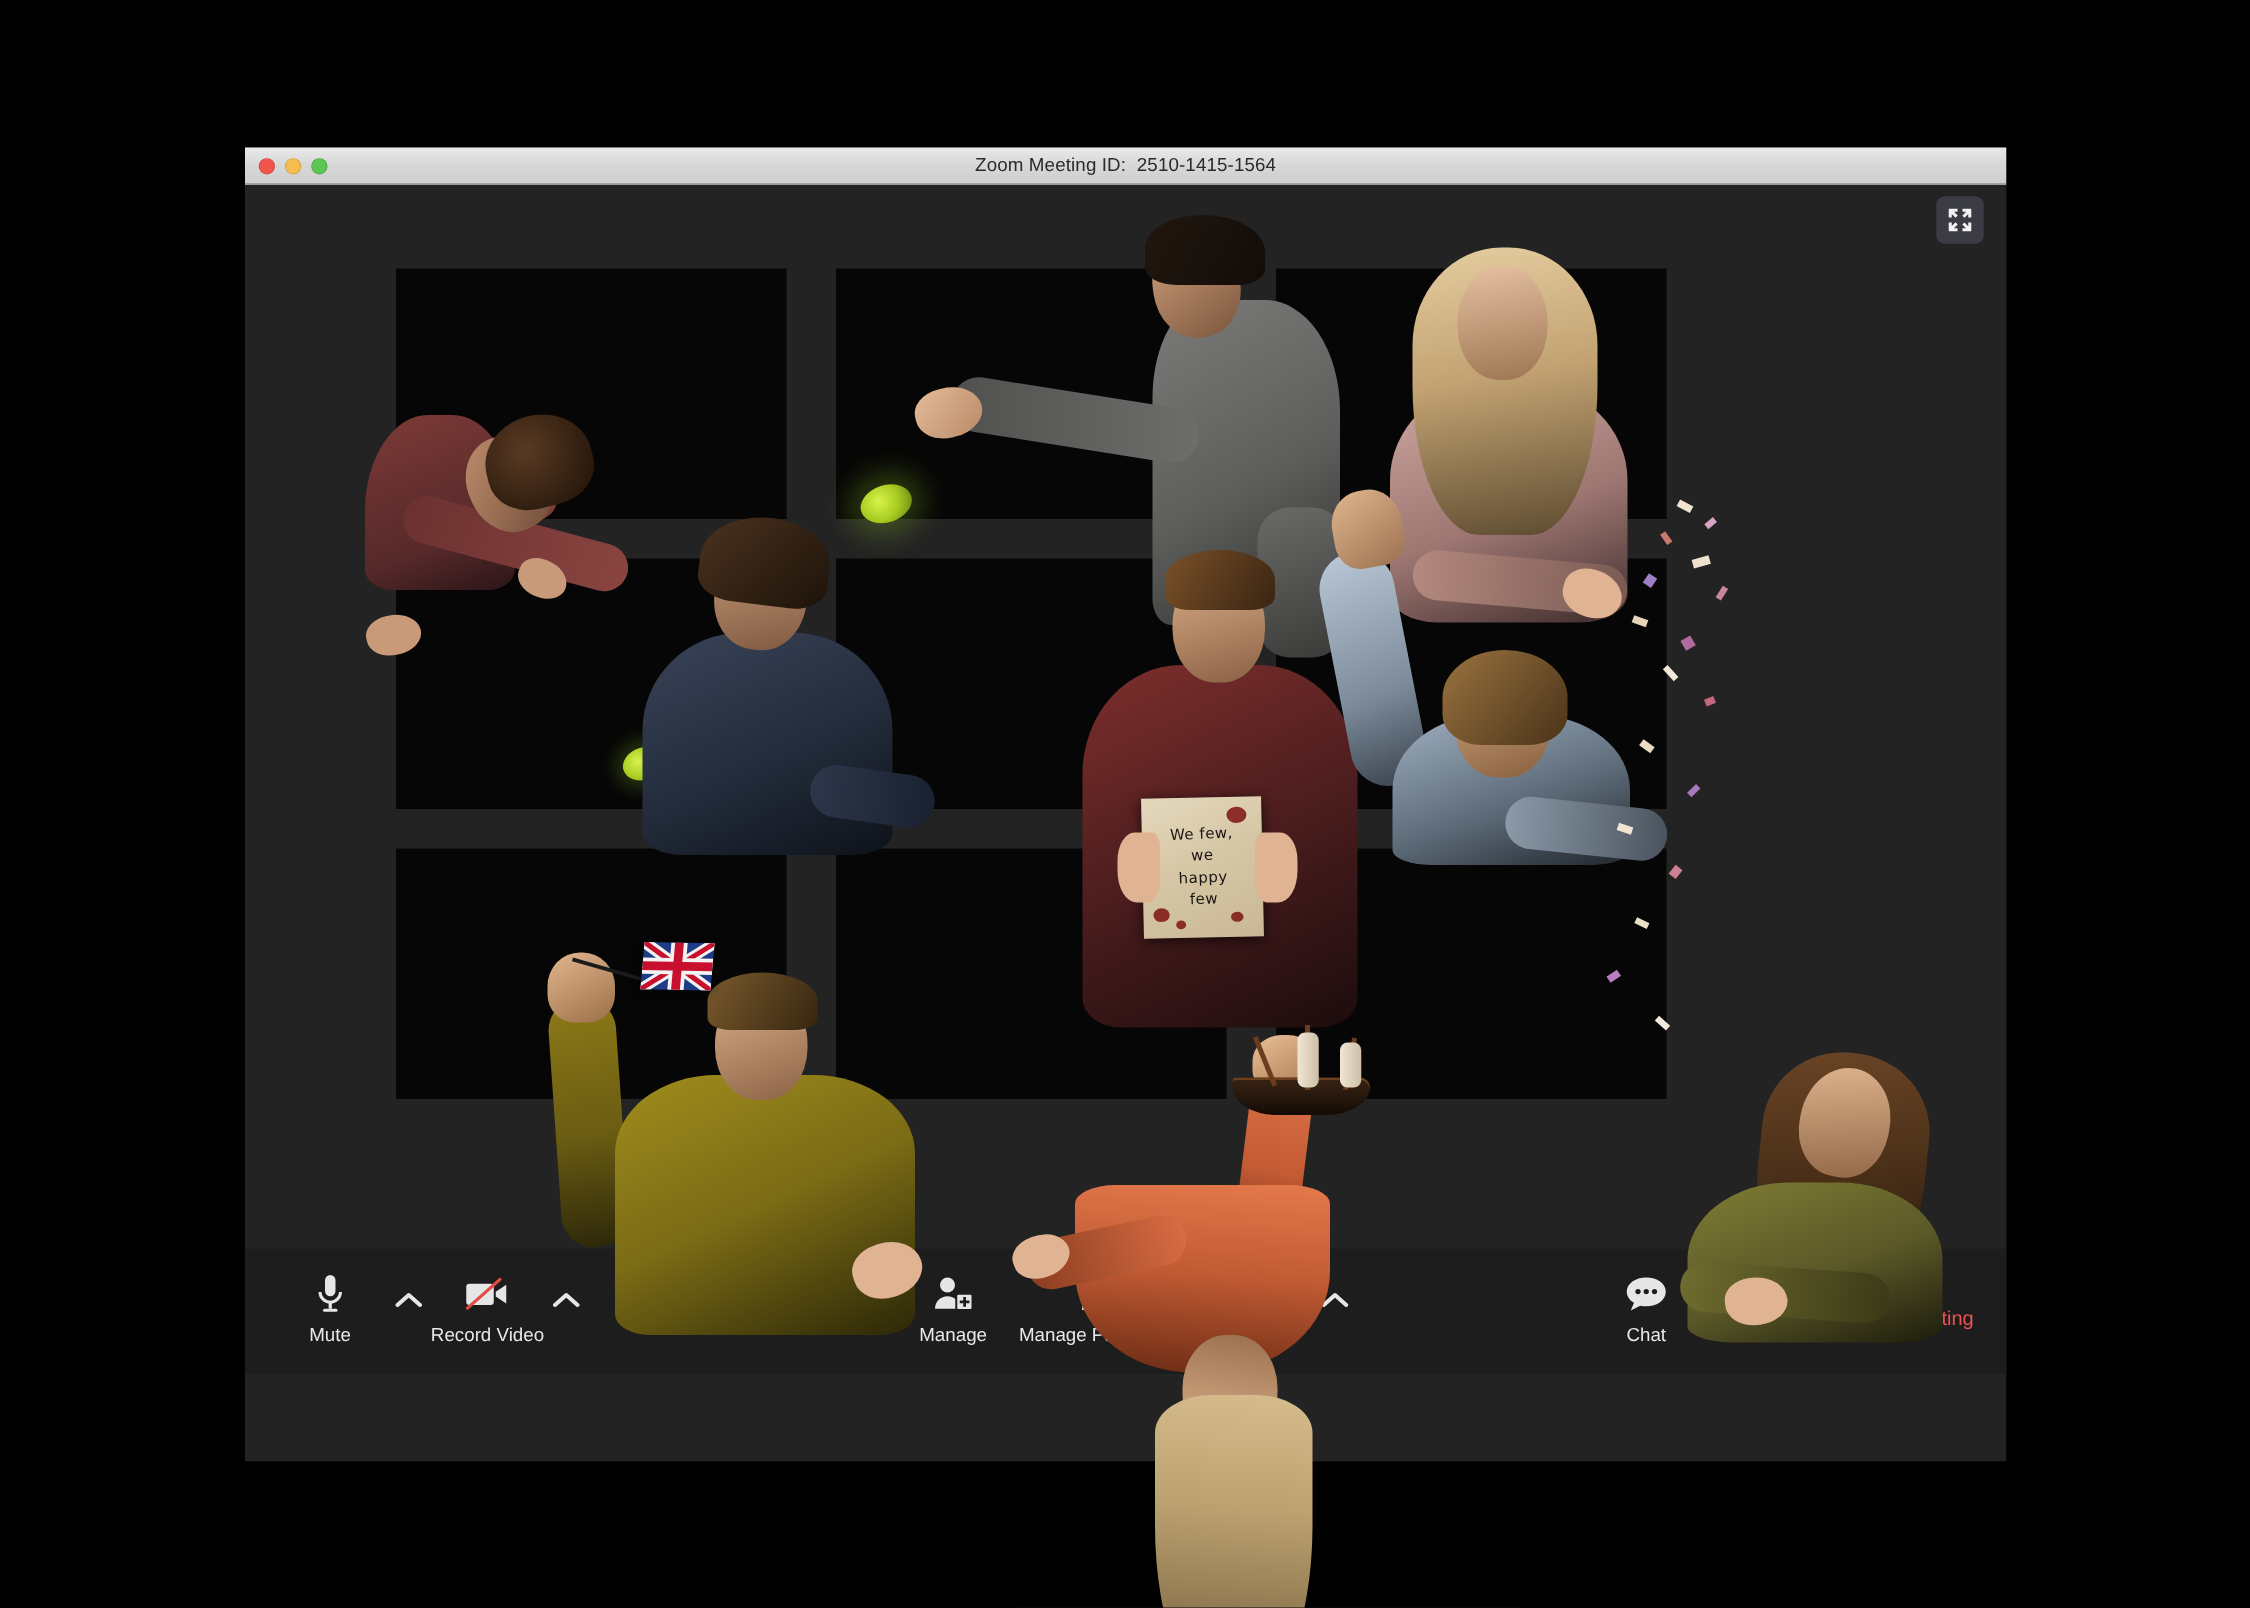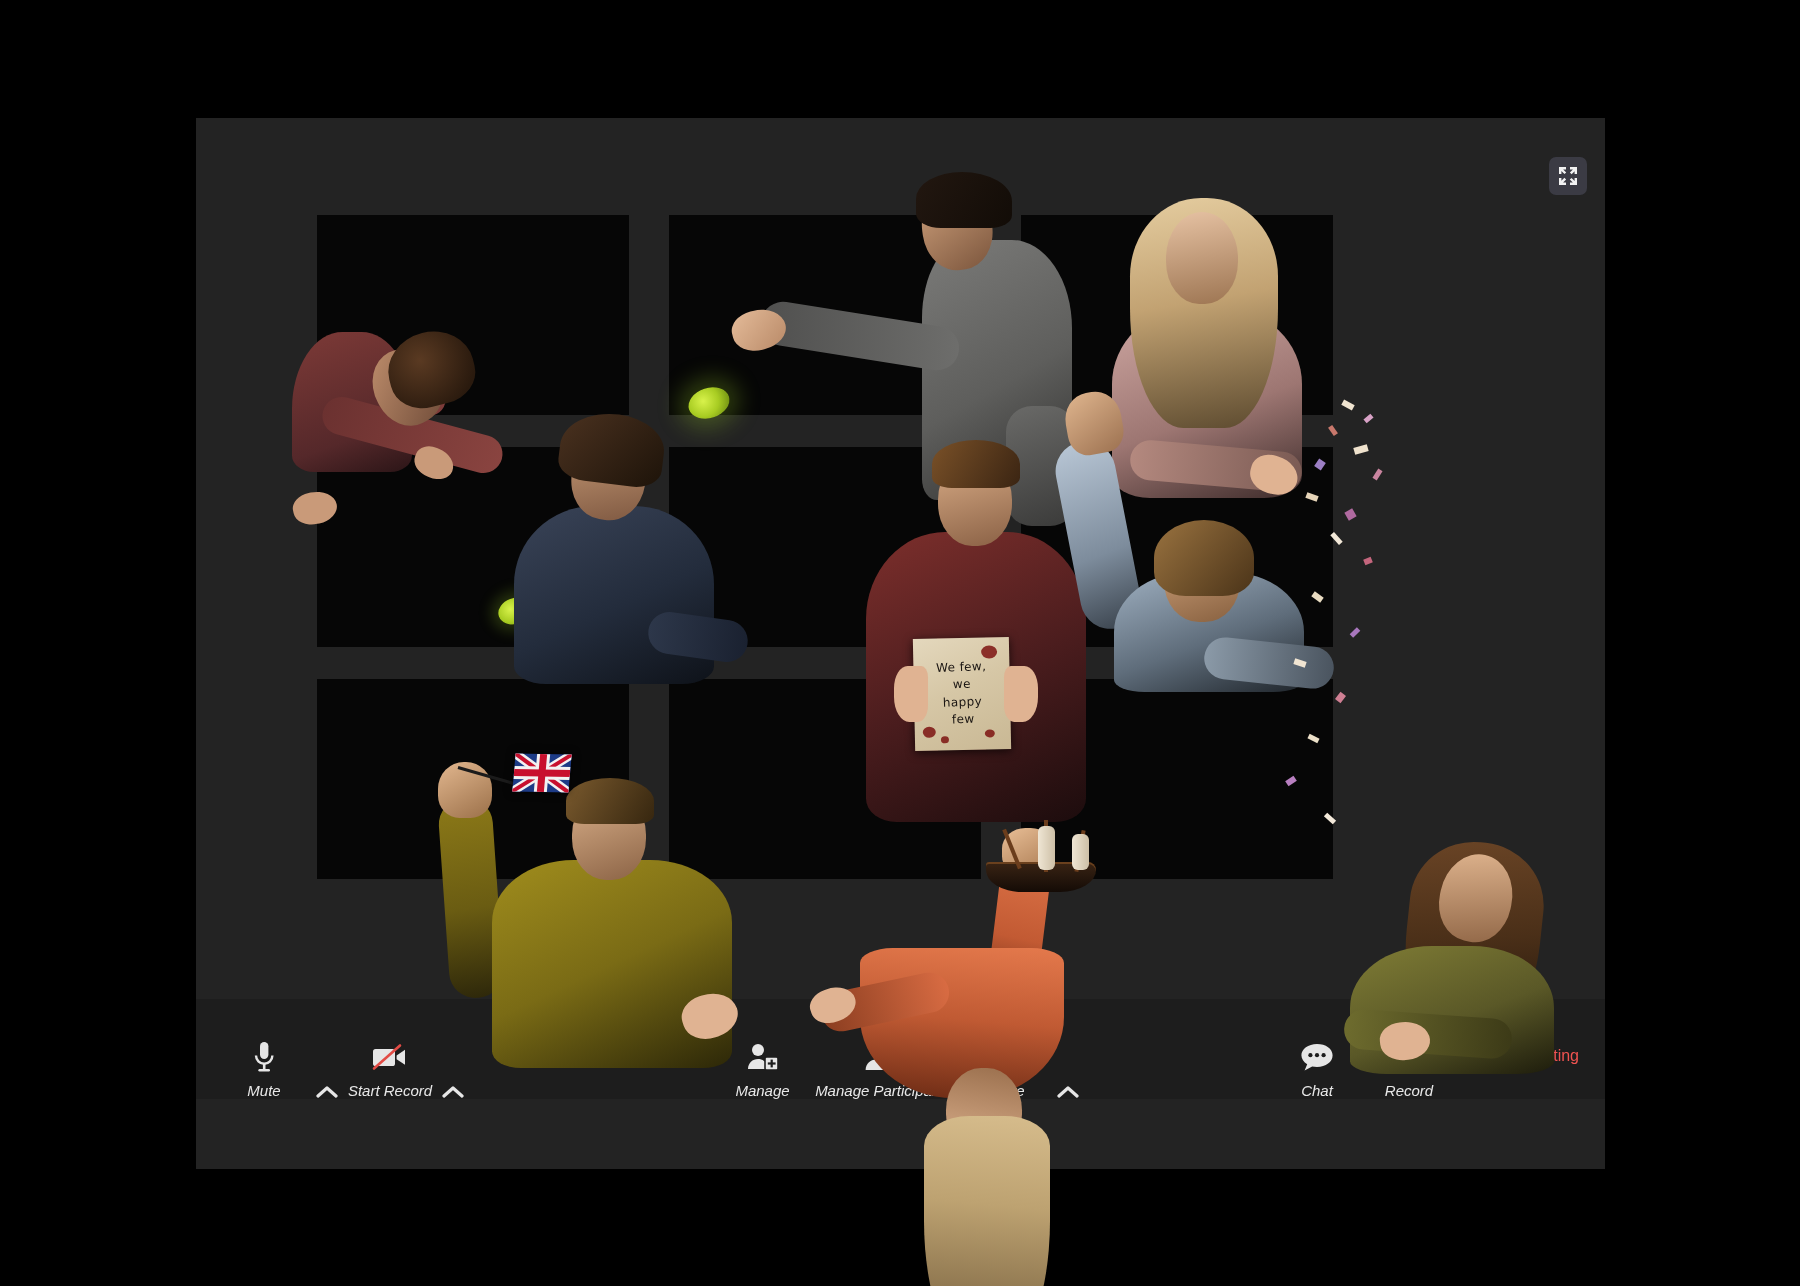--- a/index.html
+++ b/index.html
@@ -251,23 +251,22 @@
     position: absolute;
     left: 0; bottom: 0;
     width: 100%;
     height: 100px;
     background: #1d1d1d;
     z-index: 5;
   }
   .tb-group {
     position: absolute;
     display: flex;
-    align-items: flex-end;
+    align-items: flex-start;
     height: 100%;
-    font-style: italic;
   }
   .tb-left   { left: 22px;  top: 0; }
   .tb-center { left: 50%; transform: translateX(-50%); top: 0; }
   .tb-right  { right: 24px; top: 0; }
 
   .tb-item {
     width: 92px;
     padding-top: 18px;
     display: flex;
     flex-direction: column;
@@ -319,20 +318,28 @@
     z-index: 14;
   }
 </style>
 </head>
 <body>
 
 <div id="app">
 
   <div class="window">
 
+    <div class="titlebar">
+      <div class="traffic">
+        <span class="dot red"></span>
+        <span class="dot yellow"></span>
+        <span class="dot green"></span>
+      </div>
+      <div class="title-text">Zoom Meeting ID:  2510-1415-1564</div>
+    </div>
 
     <div class="stage">
 
       <div class="fullscreen-btn">
         <svg class="fs-svg" width="20" height="20" viewBox="0 0 20 20">
           <g fill="#f2f2f2">
             <path d="M1 1h7v2.4H5.2l3.0 3.0L6.5 8.1 3.4 5.1V8H1z"></path>
             <path d="M19 1v7h-2.4V5.2l-3.0 3.0L11.9 6.5l3.0-3.1H12V1z"></path>
             <path d="M1 19v-7h2.4v2.8l3.0-3.0 1.7 1.7-3.0 3.1H8V19z"></path>
             <path d="M19 19h-7v-2.4h2.8l-3.0-3.0 1.7-1.7 3.1 3.0V12H19z"></path>
@@ -519,21 +526,21 @@
           </div>
 
           <div class="tb-item">
             <div class="tb-icon">
               <svg width="38" height="30" viewBox="0 0 38 30">
                 <rect x="2" y="7" width="22" height="17" rx="2.6" fill="#e6e6e6"></rect>
                 <path d="M25.6 13.4 L34 7.8 v15 l-8.4-5.6 z" fill="#e6e6e6"></path>
                 <line x1="3" y1="26.5" x2="29" y2="3.5" stroke="#e24b45" stroke-width="2.6" stroke-linecap="round"></line>
               </svg>
             </div>
-            <div class="tb-label">Start Record</div>
+            <div class="tb-label">Record Video</div>
           </div>
           <div class="chev">
             <svg width="22" height="14" viewBox="0 0 22 14">
               <path d="M2 11 L11 3 L20 11" stroke="#e6e6e6" stroke-width="3.2" fill="none" stroke-linecap="round" stroke-linejoin="round"></path>
             </svg>
           </div>
         </div>
 
         <div class="tb-group tb-center">
           <div class="tb-item">

